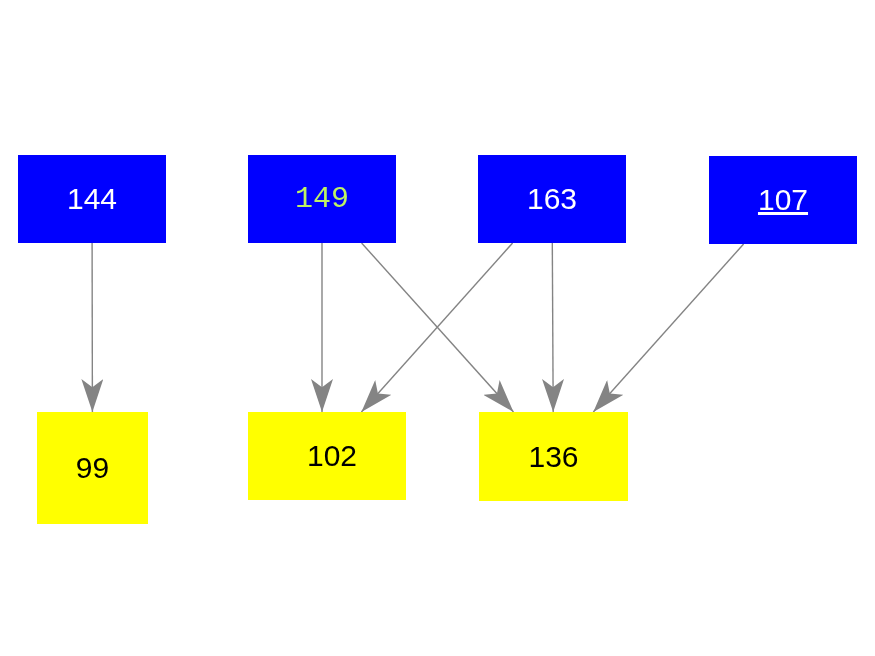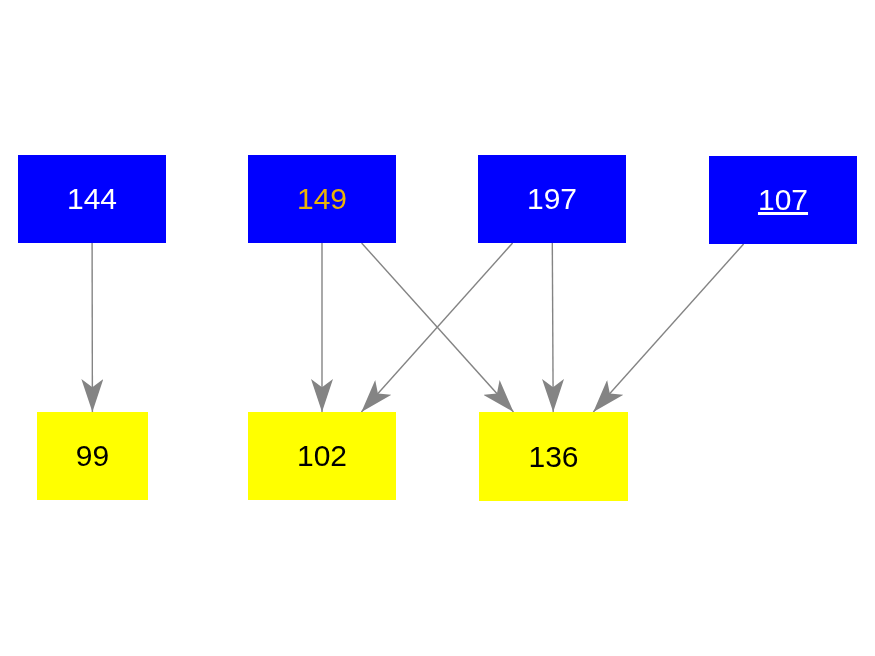--- a/index.html
+++ b/index.html
@@ -47,20 +47,20 @@
         <line x1="92.1" y1="243" x2="92.4" y2="412" stroke="#848484" stroke-width="1.4" marker-end="url(#arrowhead)"></line>
         <line x1="322.0" y1="243" x2="322.0" y2="412" stroke="#848484" stroke-width="1.4" marker-end="url(#arrowhead)"></line>
         <line x1="361.6" y1="243" x2="513.5" y2="412" stroke="#848484" stroke-width="1.4" marker-end="url(#arrowhead)"></line>
         <line x1="512.6" y1="243" x2="361.4" y2="412" stroke="#848484" stroke-width="1.4" marker-end="url(#arrowhead)"></line>
         <line x1="552.3" y1="243" x2="553.2" y2="412" stroke="#848484" stroke-width="1.4" marker-end="url(#arrowhead)"></line>
         <line x1="743.6" y1="244" x2="593.3" y2="412" stroke="#848484" stroke-width="1.4" marker-end="url(#arrowhead)"></line>
       </g>
   </svg>
   <div id="node-layer">
       <div class="node" style="left: 18px; top: 155px; width: 148px; height: 88px; background: rgb(0, 0, 255); color: rgb(255, 255, 255);">144</div>
-      <div class="node" style="left: 248px; top: 155px; width: 148px; height: 88px; background: rgb(0, 0, 255); color: #eab308;">149</div>
-      <div class="node" style="left: 478px; top: 155px; width: 148px; height: 88px; background: rgb(0, 0, 255); color: rgb(255, 255, 255);">197</div>
+      <div class="node" style="left: 248px; top: 155px; width: 148px; height: 88px; background: rgb(0, 0, 255); color: #bef264; font-family: Liberation Mono, monospace;">149</div>
+      <div class="node" style="left: 478px; top: 155px; width: 148px; height: 88px; background: rgb(0, 0, 255); color: rgb(255, 255, 255);">163</div>
       <div class="node" style="left: 709px; top: 156px; width: 148px; height: 88px; background: rgb(0, 0, 255); color: rgb(255, 255, 255); text-decoration: underline;">107</div>
-      <div class="node" style="left: 37px; top: 412px; width: 111px; height: 88px; background: rgb(255, 255, 0); color: rgb(0, 0, 0);">99</div>
-      <div class="node" style="left: 248px; top: 412px; width: 148px; height: 88px; background: rgb(255, 255, 0); color: rgb(0, 0, 0);">102</div>
+      <div class="node" style="left: 37px; top: 412px; width: 111px; height: 112px; background: rgb(255, 255, 0); color: rgb(0, 0, 0);">99</div>
+      <div class="node" style="left: 248px; top: 412px; width: 148px; height: 88px; background: rgb(255, 255, 0); color: rgb(0, 0, 0); padding-left: 10px;">102</div>
       <div class="node" style="left: 479px; top: 412px; width: 149px; height: 89px; background: rgb(255, 255, 0); color: rgb(0, 0, 0);">136</div>
     </div>
 </div>
 
 </body></html>

